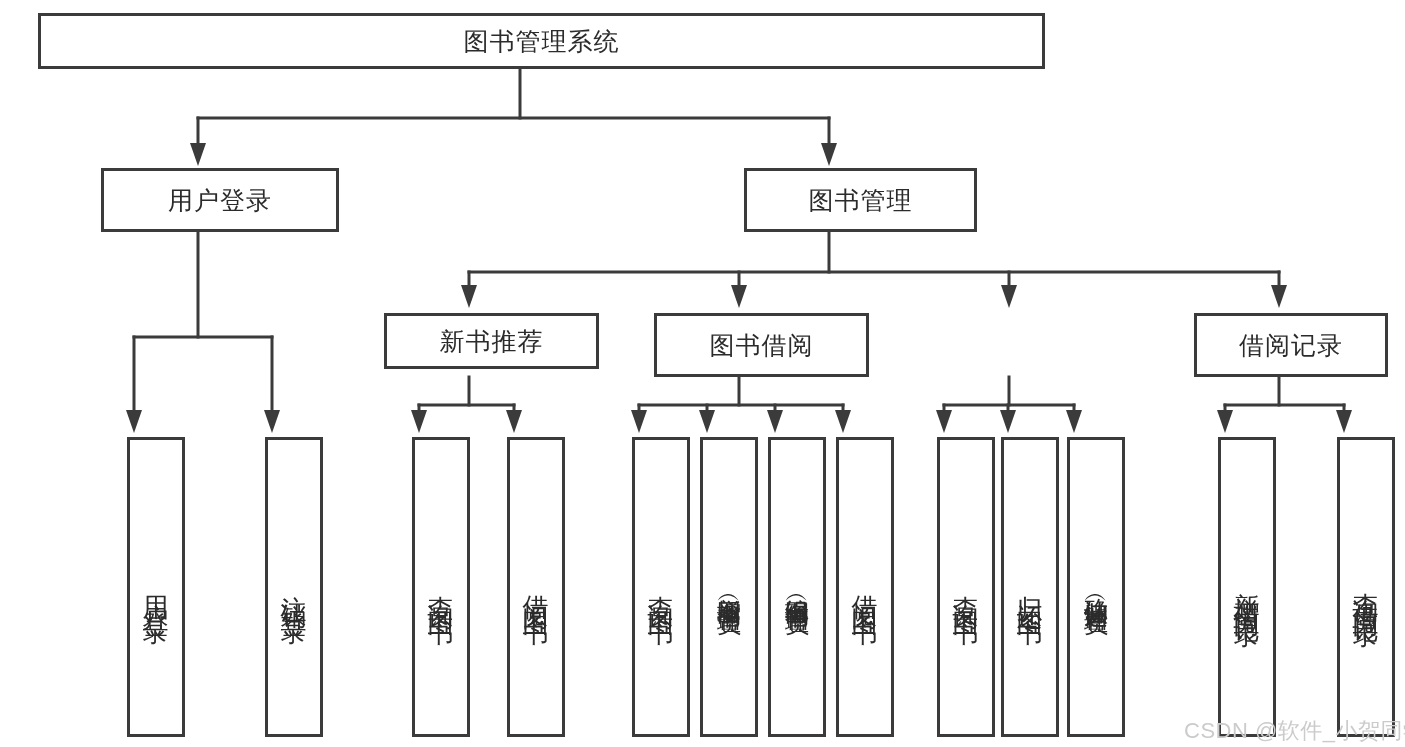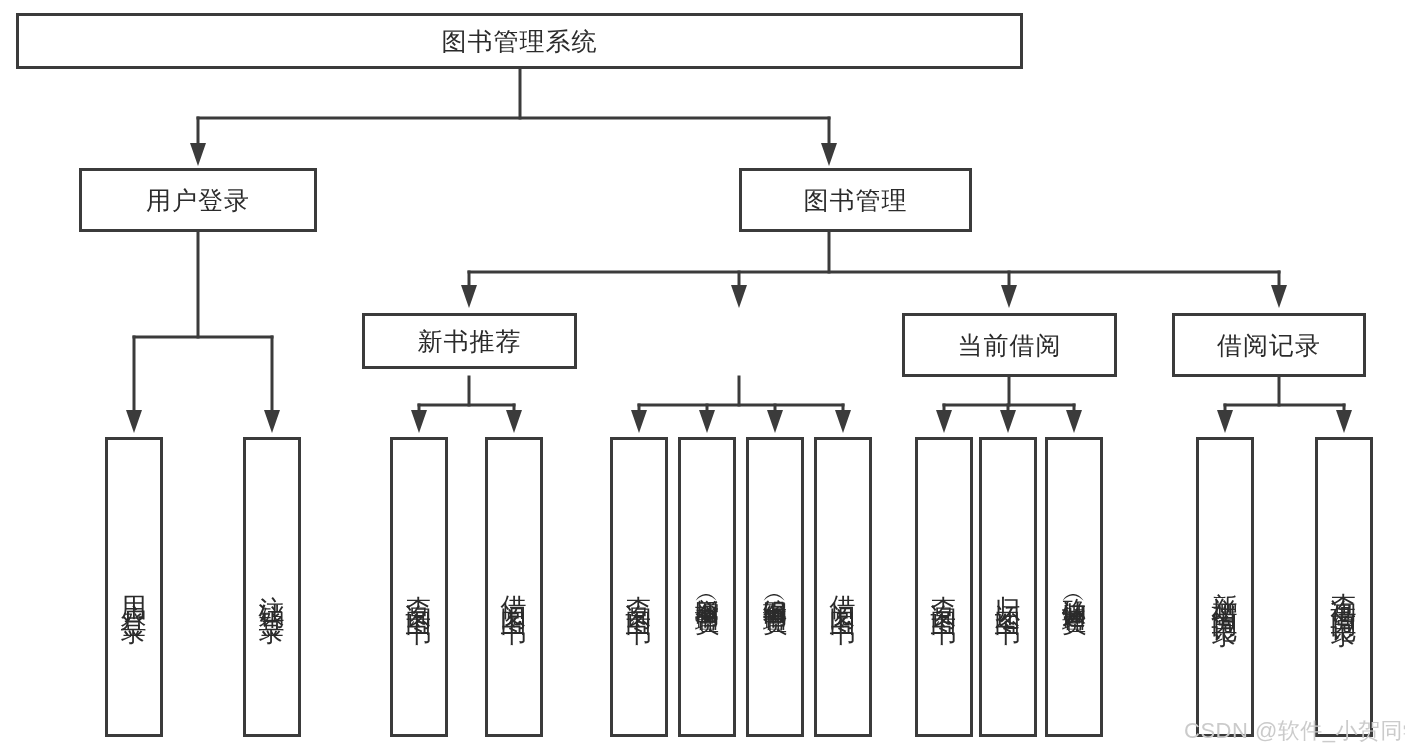--- a/index.html
+++ b/index.html
@@ -14,20 +14,21 @@
   #wires{position:absolute;left:0;top:0;z-index:1;}
   .box{
     position:absolute;
     box-sizing:border-box;
     background:#ffffff;
     border:3px solid #3b3b3b;
     display:flex;
     align-items:center;
     justify-content:center;
     z-index:2;
+    margin-left:22px;
   }
   .h .lbl{
     font-size:25px;
     letter-spacing:1px;
     white-space:nowrap;
     color:#2b2b2b;
   }
   .v .lbl{
     writing-mode:vertical-rl;
     text-orientation:mixed;
@@ -132,29 +133,29 @@
     </g>
   </svg>
 
   <div class="box h" style="left:16px;top:13px;width:1007px;height:56px">
     <span class="lbl">图书管理系统</span>
   </div>
 
   <div class="box h" style="left:79px;top:168px;width:238px;height:64px">
     <span class="lbl">用户登录</span>
   </div>
-  <div class="box h" style="left:739px;top:168px;width:233px;height:64px">
+  <div class="box h" style="left:722px;top:168px;width:233px;height:64px">
     <span class="lbl">图书管理</span>
   </div>
 
   <div class="box h" style="left:362px;top:313px;width:215px;height:56px">
     <span class="lbl">新书推荐</span>
   </div>
-  <div class="box h" style="left:902px;top:313px;width:215px;height:64px">
-    <span class="lbl">当前借阅</span>
+  <div class="box h" style="left:632px;top:313px;width:215px;height:64px">
+    <span class="lbl">图书借阅</span>
   </div>
   <div class="box h" style="left:1172px;top:313px;width:194px;height:64px">
     <span class="lbl">借阅记录</span>
   </div>
 
   <div class="box v" style="left:105px;top:437px;width:58px;height:300px">
     <span class="lbl">用户登录</span>
   </div>
   <div class="box v" style="left:243px;top:437px;width:58px;height:300px">
     <span class="lbl">注销登录</span>

